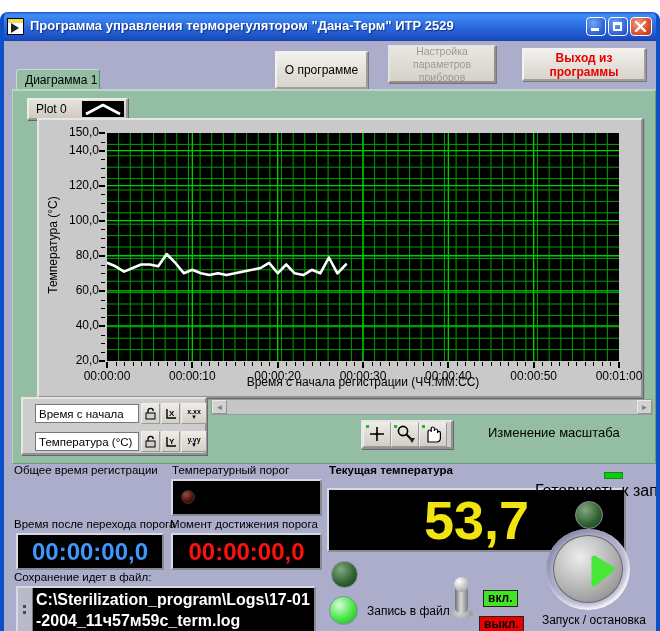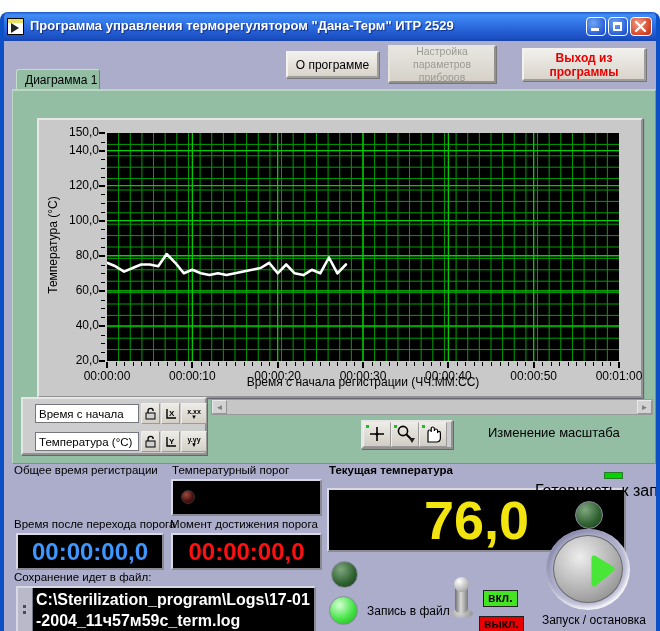--- a/index.html
+++ b/index.html
@@ -20,21 +20,21 @@
     border:1px solid #fff;color:#fff;text-align:center;cursor:default;}
   .cap-blue{background:radial-gradient(circle at 35% 30%,#6FA6F4,#2B61D8 70%,#1B4AB8);}
   .cap-red{background:radial-gradient(circle at 35% 30%,#F09A83,#D94A2B 65%,#B23317);}
   #btn-min{left:586px;} #btn-max{left:608px;} #btn-close{left:630px;width:22px;}
   #btn-min .glyph{position:absolute;left:4px;bottom:4px;width:8px;height:3px;background:#fff;}
   #btn-max .glyph{position:absolute;left:4px;top:4px;width:9px;height:9px;border:2px solid #fff;border-top-width:3px;}
   
   .push-btn{position:absolute;background:linear-gradient(180deg,#F2F0EC,#D8D4CB);
     border:2px outset #F3F2EE;box-shadow:1px 1px 0 #777;font-size:12px;color:#000;
     display:flex;align-items:center;justify-content:center;text-align:center;}
-  #btn-about{left:282px;top:39px;width:93px;height:27px;}
+  #btn-about{left:271px;top:39px;width:93px;height:38px;}
   #btn-settings{left:384px;top:33px;width:108px;height:38px;color:#9B9B93;font-size:10.5px;
     background:linear-gradient(180deg,#E8E6E1,#D6D2C9);border:2px outset #E6E4DF;line-height:13px;}
   #btn-exit{left:518px;top:36px;width:124px;height:33px;color:#E80000;font-weight:bold;}
   
   #tab{position:absolute;left:12px;top:57px;width:84px;height:21px;background:#93BEA4;
     border:1px solid #5F8A70;border-bottom:0;border-radius:3px 3px 0 0;
     border-top-color:#C4DECD;border-left-color:#C4DECD;
     font-size:12px;color:#000;display:flex;align-items:center;padding-left:8px;}
   #page{position:absolute;left:8px;top:77px;width:644px;height:375px;background:#93BEA4;
     border-top:2px solid #B9D7C3;border-left:1px solid #B9D7C3;border-right:1px solid #6E9A7E;border-bottom:1px solid #6E9A7E;}
@@ -141,20 +141,28 @@
   </div>
 
   <div id="btn-about" class="push-btn">О программе</div>
   <div id="btn-exit" class="push-btn">Выход из программы</div>
   <div id="btn-settings" class="push-btn">Настройка параметров приборов</div>
 
   <div id="tab">Диаграмма 1</div>
 
   <div id="page">
 
+    <div id="plot-legend">
+      <span class="pl-name">Plot 0</span>
+      <span class="pl-sample">
+        <svg width="42" height="16">
+            <polyline points="4,13 21,4 38,13" fill="none" stroke="#fff" stroke-width="2.6" stroke-linejoin="round"></polyline>
+          </svg>
+      </span>
+    </div>
 
     <div id="chart-area">
       <svg id="plot-svg" width="512" height="228">
           <rect x="0" y="0" width="512" height="228" fill="#000000"></rect>
           <line x1="11.636363636363637" y1="0" x2="11.636363636363637" y2="228" stroke="#00A000" stroke-width="1"></line>
           <line x1="23.272727272727273" y1="0" x2="23.272727272727273" y2="228" stroke="#00A000" stroke-width="1"></line>
           <line x1="34.90909090909091" y1="0" x2="34.90909090909091" y2="228" stroke="#00A000" stroke-width="1"></line>
           <line x1="46.54545454545455" y1="0" x2="46.54545454545455" y2="228" stroke="#00A000" stroke-width="1"></line>
           <line x1="58.18181818181818" y1="0" x2="58.18181818181818" y2="228" stroke="#00A000" stroke-width="1"></line>
           <line x1="69.81818181818181" y1="0" x2="69.81818181818181" y2="228" stroke="#00A000" stroke-width="1"></line>
@@ -404,21 +412,21 @@
 
   <div class="lbl" style="left:10px;top:452px;">Общее время регистрации</div>
 
   <div class="lbl" style="left:168px;top:452px;">Температурный порог</div>
   <div id="disp-threshold" class="lcd">
     <div class="led led-dark-red" style="left:8px;top:9px;width:14px;height:14px;position:absolute;"></div>
   </div>
 
   <div class="lbl" style="left:325px;top:452px;font-weight:bold;">Текущая температура</div>
   <div id="temp-indicator"></div>
-  <div id="disp-current" class="lcd" style="color: rgb(242, 229, 15);">76,0</div>
+  <div id="disp-current" class="lcd" style="color: rgb(242, 229, 15);">53,7</div>
 
   <div class="lbl" style="left:10px;top:506px;">Время после перехода порога</div>
   <div id="disp-after" class="lcd lcd-time" style="color: rgb(62, 151, 255);">00:00:00,0</div>
 
   <div class="lbl" style="left:166px;top:506px;">Момент достижения порога</div>
   <div id="disp-moment" class="lcd lcd-time" style="color: rgb(255, 16, 16);">00:00:00,0</div>
 
   <div class="lbl" style="left:10px;top:559px;">Сохранение идет в файл:</div>
   <div id="path-box">
     <div id="path-strip"></div>

